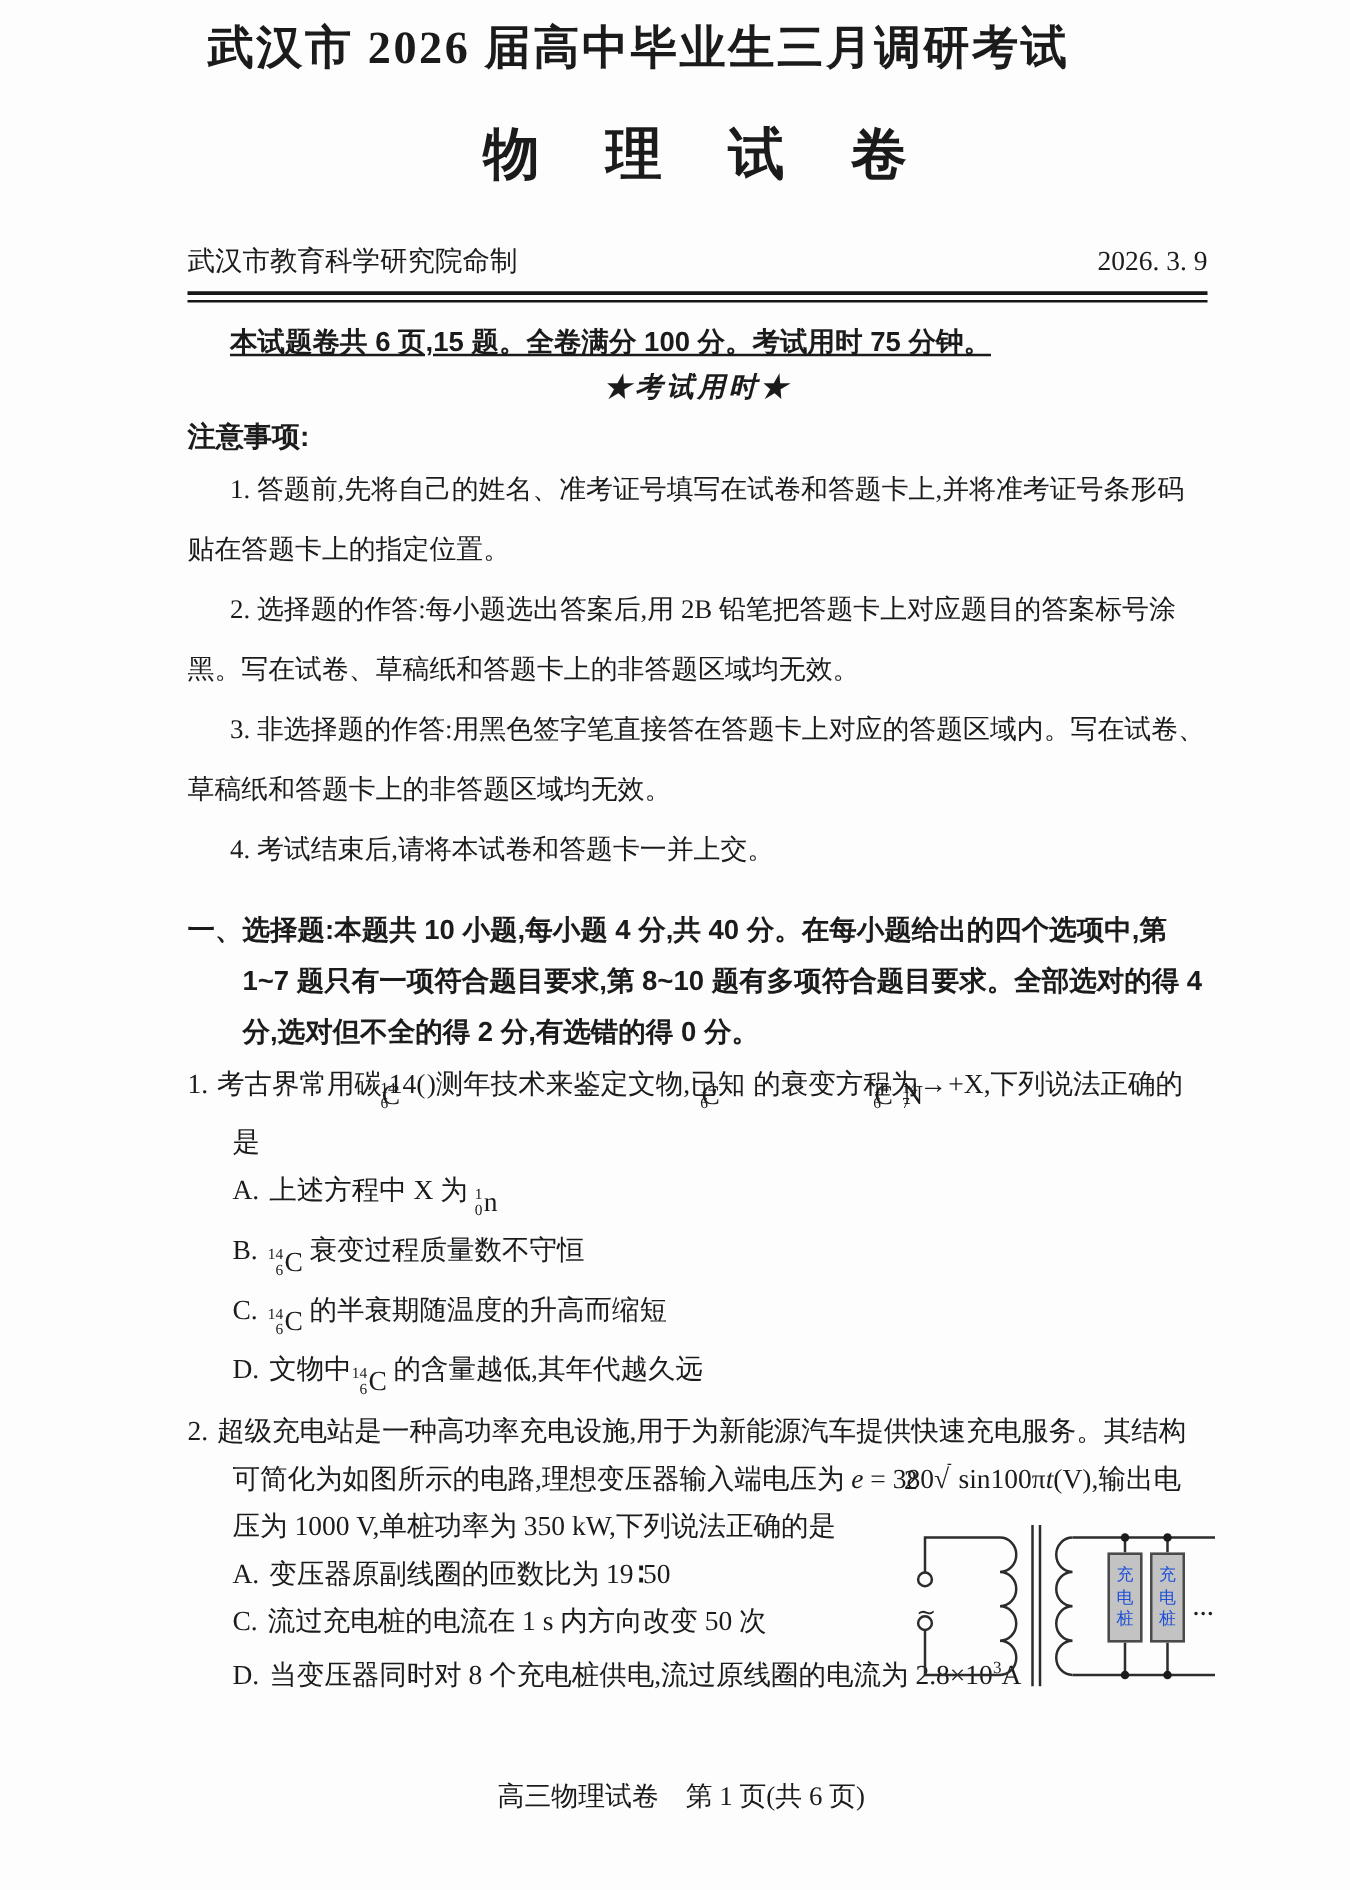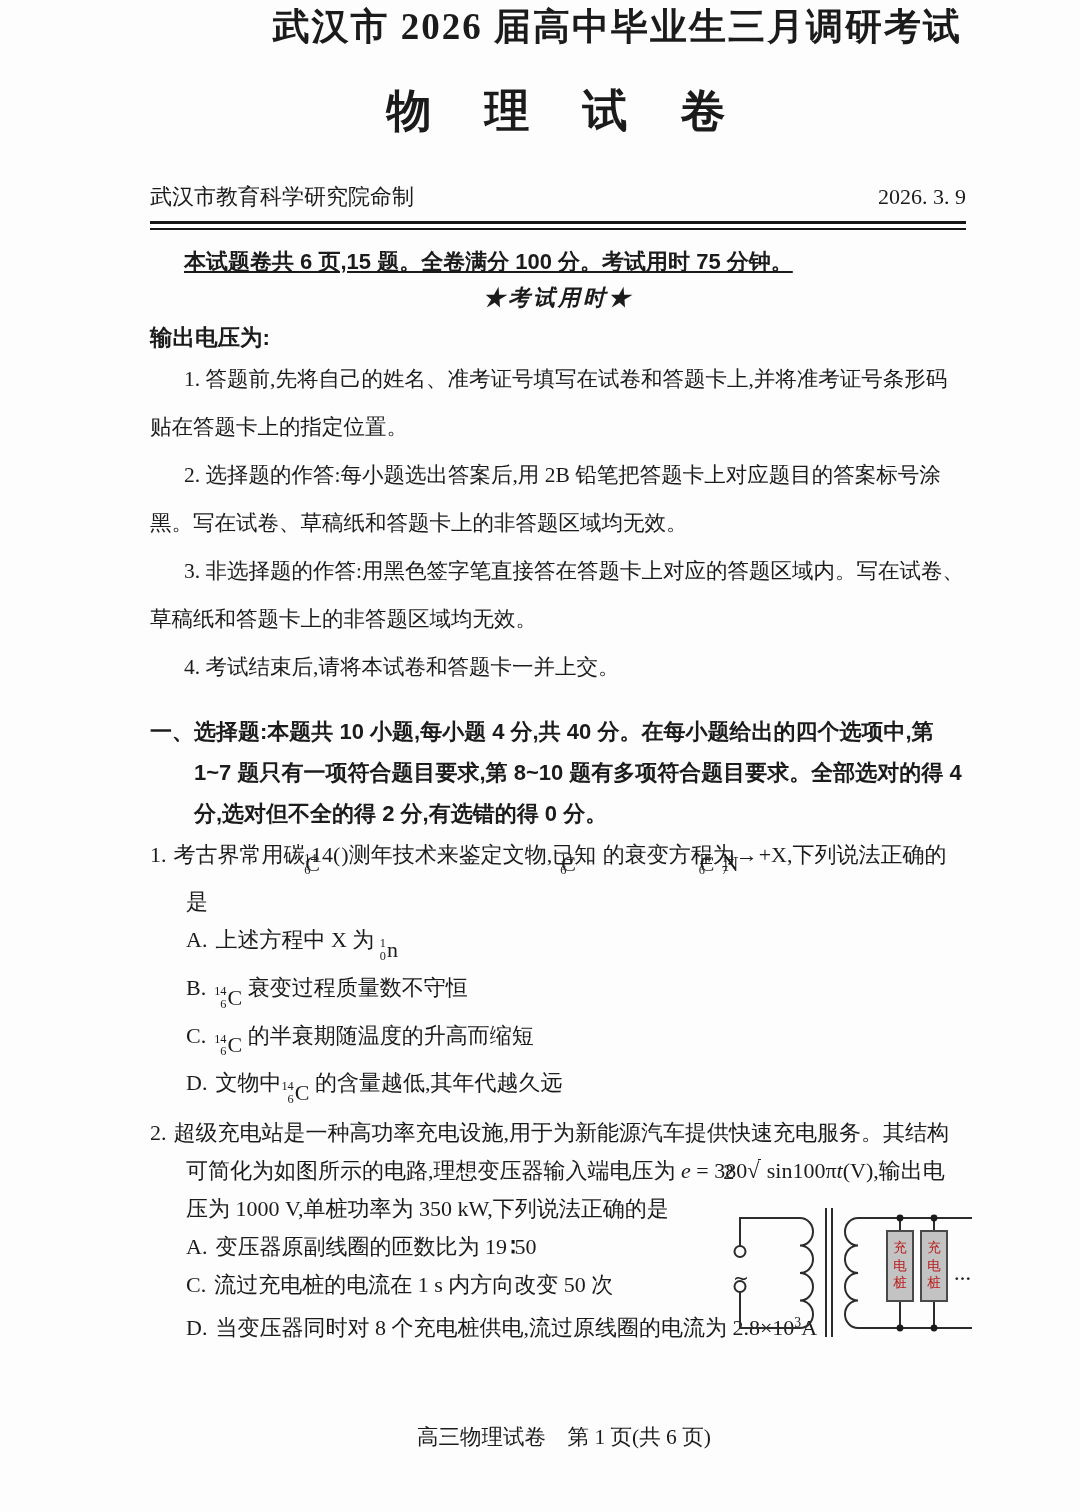--- a/index.html
+++ b/index.html
@@ -4,21 +4,21 @@
 <style>
   html,body{margin:0;padding:0;}
   body{
     width:1080px;height:1512px;background:#fdfdfd;color:#1b1b1b;
     font-family:"Liberation Serif","DejaVu Serif",serif;
     overflow:hidden;position:relative;
   }
   .page{position:absolute;inset:0;}
   .sheet{position:absolute;left:150px;top:0;width:816px;}
   .title{
-    margin:4px;text-align:right;
+    margin:16px;text-align:left;
     font-size:37px;font-weight:700;letter-spacing:2px;line-height:1.25;
   }
   .subtitle{
     margin:34px 0 0 0;text-align:center;
     font-size:45px;font-weight:700;letter-spacing:4px;line-height:1.2;
   }
   .pub-row{
     margin-top:44px;display:flex;justify-content:space-between;align-items:baseline;
     font-size:22px;
   }
@@ -68,28 +68,28 @@
   }
   .pile{
     position:absolute;top:30px;width:28px;height:72px;box-sizing:border-box;
     background:#c3c3c3;border:2px solid #4a4a4a;
     display:flex;align-items:center;justify-content:center;
   }
   .pile1{left:186px;}
   .pile2{left:220px;}
   .pile-text{
     width:1em;font-size:13.5px;line-height:1.3;word-break:break-all;
-    font-family:"Liberation Sans","DejaVu Sans",sans-serif;color:#b91c1c;text-align:center;
+    font-family:"Liberation Sans","DejaVu Sans",sans-serif;color:#1d4ed8;text-align:center;
   }
   .dots{
     position:absolute;left:254px;top:56px;font-size:17px;font-weight:700;
     letter-spacing:3px;color:#222;
   }
   .footer{
-    position:absolute;left:156px;top:1422px;width:816px;
+    position:absolute;left:137px;top:1422px;width:816px;
     text-align:center;font-size:21.5px;
   }
 </style>
 </head>
 <body>
 
 <div class="page">
   <div class="sheet">
 
     <h1 class="title">武汉市 2026 届高中毕业生三月调研考试</h1>
@@ -97,21 +97,21 @@
 
     <div class="pub-row">
       <span class="pub">武汉市教育科学研究院命制</span>
       <span class="date">2026. 3. 9</span>
     </div>
     <div class="rule"></div>
 
     <p class="summary hei">本试题卷共 6 页,15 题。全卷满分 100 分。考试用时 75 分钟。</p>
     <p class="blessing">★考试用时★</p>
 
-    <p class="notes-title hei">输出电压为:</p>
+    <p class="notes-title hei">注意事项:</p>
     <p class="note">1. 答题前,先将自己的姓名、准考证号填写在试卷和答题卡上,并将准考证号条形码贴在答题卡上的指定位置。</p>
     <p class="note">2. 选择题的作答:每小题选出答案后,用 2B 铅笔把答题卡上对应题目的答案标号涂黑。写在试卷、草稿纸和答题卡上的非答题区域均无效。</p>
     <p class="note">3. 非选择题的作答:用黑色签字笔直接答在答题卡上对应的答题区域内。写在试卷、草稿纸和答题卡上的非答题区域均无效。</p>
     <p class="note">4. 考试结束后,请将本试卷和答题卡一并上交。</p>
 
     <p class="sec hei">一、选择题:本题共 10 小题,每小题 4 分,共 40 分。在每小题给出的四个选项中,第 1~7 题只有一项符合题目要求,第 8~10 题有多项符合题目要求。全部选对的得 4 分,选对但不全的得 2 分,有选错的得 0 分。</p>
 
     <div class="question q1">
       <div class="q-stem">
         <span class="q-num">1.</span><span>考古界常用碳 14(<span class="nuclide">

